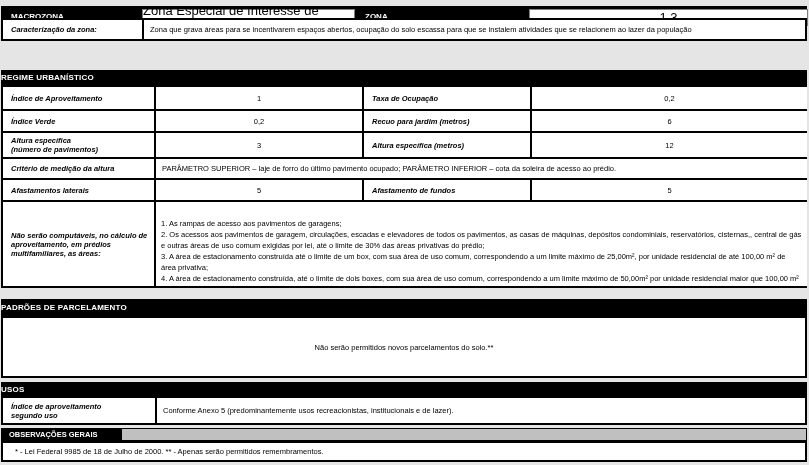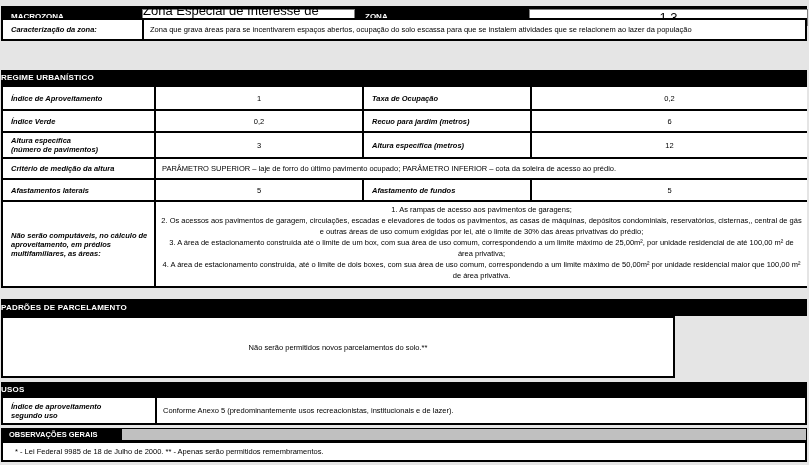--- a/index.html
+++ b/index.html
@@ -22,21 +22,21 @@
   .frow .cnt{flex:1;display:flex;align-items:center;padding:2px 6px;line-height:10px;border-radius:7px;}
   
   .rtable{left:1px;top:85px;width:806px;height:203px;background:#000;border:2px solid #000;
           display:grid;grid-template-columns:151px 206px 166px 275px;
           grid-template-rows:22px 20px 24px 19px 20px 84px;gap:2px;}
   .rtable>div{background:#fff;display:flex;align-items:center;overflow:hidden;}
   .c-lbl{font-weight:bold;font-style:italic;padding:1px 4px 1px 8px;white-space:pre-line;line-height:9px;}
   .c-val{justify-content:center;text-align:center;}
   .c-txt{padding:1px 6px;line-height:9.5px;}
   .span3{grid-column:2 / 5;}
-  .list{display:block !important;padding:2px 5px;line-height:11px;text-align:center;}
+  .list{display:block !important;padding:16px 5px;line-height:11px;}
   .list div{margin:0;}
   .centerbox{border:2px solid #000;background:#fff;display:flex;align-items:center;justify-content:center;text-align:center;}
   
   .obsband{left:1px;top:428px;width:806px;height:13px;background:#c0c0c0;border:1px solid #000;}
   .obsband .blk{position:absolute;left:0;top:0;height:100%;width:120px;background:#000;color:#fff;
                 font-weight:bold;font-size:7.5px;display:flex;align-items:center;padding-left:7px;box-sizing:border-box;}
 </style>
 </head>
 <body>
 
@@ -88,21 +88,21 @@
     <div class="c-lbl">Não serão computáveis, no cálculo de aproveitamento, em prédios multifamiliares, as áreas:</div>
     <div class="list span3">
       <div>1. As rampas de acesso aos pavimentos de garagens;</div>
       <div>2. Os acessos aos pavimentos de garagem, circulações, escadas e elevadores de todos os pavimentos, as casas de máquinas, depósitos condominiais, reservatórios, cisternas,, central de gás e outras áreas de uso comum exigidas por lei, até o limite de 30% das áreas privativas do prédio;</div>
       <div>3. A área de estacionamento construída até o limite de um box, com sua área de uso comum, correspondendo a um limite máximo de 25,00m², por unidade residencial de até 100,00 m² de área privativa;</div>
       <div>4. A área de estacionamento construída, até o limite de dois boxes, com sua área de uso comum, correspondendo a um limite máximo de 50,00m² por unidade residencial maior que 100,00 m² de área privativa.</div>
     </div>
   </div>
 
   <div class="abs band" style="left:1px;top:299px;width:806px;height:17px;">PADRÕES DE PARCELAMENTO</div>
-  <div class="abs centerbox" style="left:1px;top:316px;width:674px;height:62px;">
+  <div class="abs centerbox" style="left:1px;top:316px;width:806px;height:62px;">
     <span>Não serão permitidos novos parcelamentos do solo.**</span>
   </div>
 
   <div class="abs band" style="left:1px;top:382px;width:806px;height:14px;">USOS</div>
   <div class="abs frow" style="left:1px;top:396px;width:806px;height:29px;">
     <div class="lbl" style="width:140px;">Índice de aproveitamento
 segundo uso</div>
     <div class="cnt">Conforme Anexo 5 (predominantemente usos recreacionistas, institucionais e de lazer).</div>
   </div>
 

